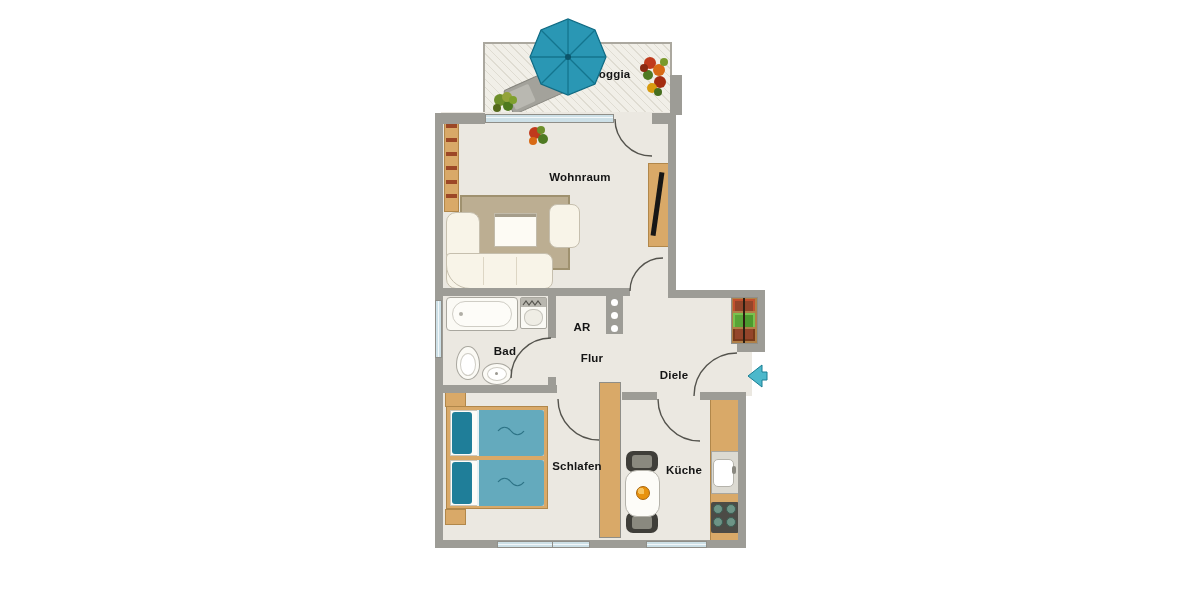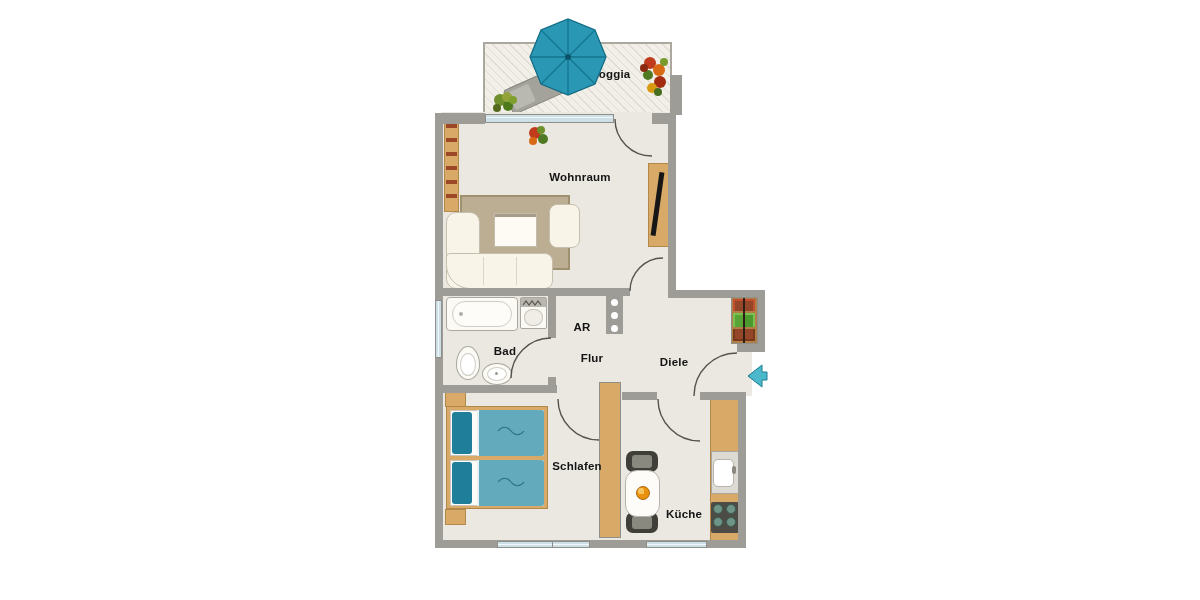--- a/index.html
+++ b/index.html
@@ -128,23 +128,23 @@
   <div class="win-v" style="left:435px;top:300px;width:7px;height:58px;"></div>
   <div class="win-h" style="left:497px;top:541px;width:56px;height:7px;"></div>
   <div class="win-h" style="left:552px;top:541px;width:38px;height:7px;"></div>
   <div class="win-h" style="left:646px;top:541px;width:61px;height:7px;"></div>
 
   <span class="label" style="left:611px;top:74px;">Loggia</span>
   <span class="label" style="left:580px;top:177px;">Wohnraum</span>
   <span class="label" style="left:505px;top:351px;">Bad</span>
   <span class="label" style="left:582px;top:327px;">AR</span>
   <span class="label" style="left:592px;top:358px;">Flur</span>
-  <span class="label" style="left:674px;top:362px;">Diele</span>
+  <span class="label" style="left:674px;top:375px;">Diele</span>
   <span class="label" style="left:577px;top:466px;">Schlafen</span>
-  <span class="label" style="left:684px;top:470px;margin-top:44px;">Küche</span>
+  <span class="label" style="left:684px;top:470px;">Küche</span>
 
   <svg width="1200" height="600" viewBox="0 0 1200 600">
 
     <path d="M 615,119 A 37 37 0 0 0 652,156" fill="none" stroke="#54534d" stroke-width="1.4"></path>
     <path d="M 630,291 A 33 33 0 0 1 663,258" fill="none" stroke="#54534d" stroke-width="1.4"></path>
     <path d="M 551,338 A 40 40 0 0 0 511,378" fill="none" stroke="#54534d" stroke-width="1.4"></path>
     <path d="M 558,399 A 41 41 0 0 0 599,440" fill="none" stroke="#54534d" stroke-width="1.4"></path>
     <path d="M 658,399 A 42 42 0 0 0 700,441" fill="none" stroke="#54534d" stroke-width="1.4"></path>
     <path d="M 737,353 A 43 43 0 0 0 694,396" fill="none" stroke="#54534d" stroke-width="1.4"></path>
 

